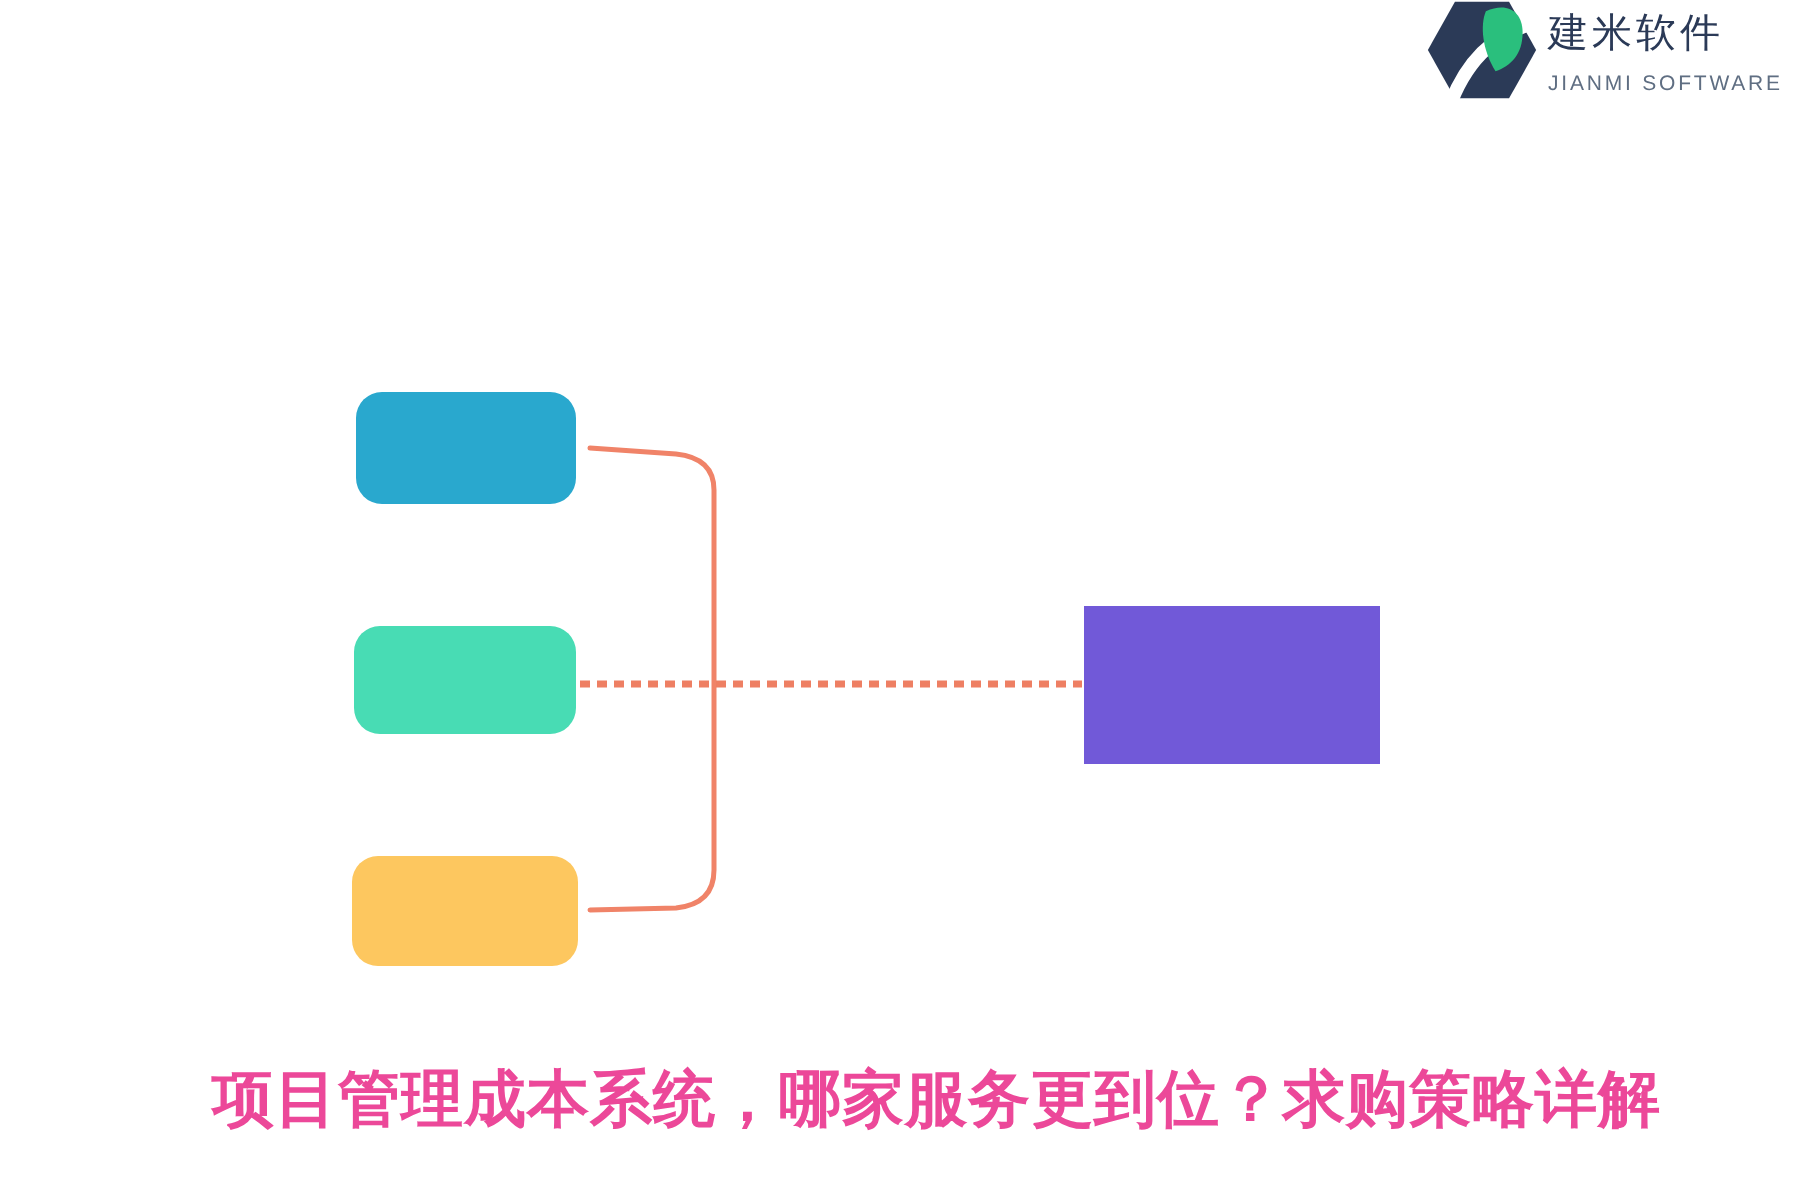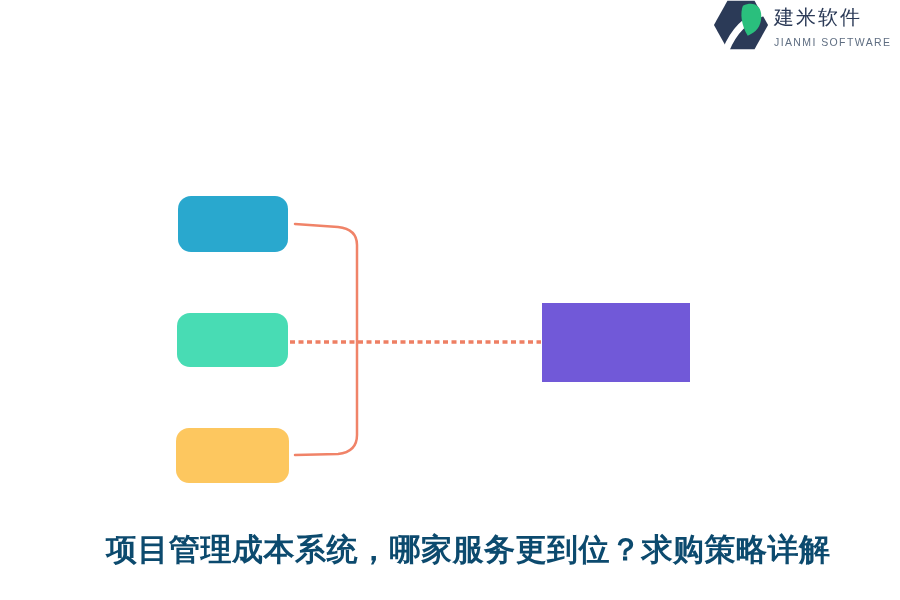--- a/index.html
+++ b/index.html
@@ -104,15 +104,15 @@
   <div class="node node-0 node-rounded" style="background: rgb(41, 168, 206);"></div>
   <div class="node node-1 node-rounded" style="background: rgb(72, 220, 180);"></div>
   <div class="node node-2 node-rounded" style="background: rgb(253, 199, 95);"></div>
   <div class="node node-3" style="background: rgb(113, 89, 216);"></div>
 
   <svg class="connectors" viewBox="0 0 900 600" xmlns="http://www.w3.org/2000/svg">
     <path d="M295,224 L338,227 Q357,229 357,245 L357,435 Q357,452 338,454 L295,455" fill="none" stroke-width="2.5" stroke-linecap="round" stroke="#f08368"></path>
     <line x1="290" y1="342" x2="541" y2="342" stroke-width="3.5" stroke-dasharray="5 3.5" stroke="#ee7f63"></line>
   </svg>
 
-  <div class="caption" style="color: #0c4a6e;">项目管理成本系统，哪家服务更到位？求购策略详解</div>
+  <div class="caption" style="color: #ec4899;">项目管理成本系统，哪家服务更到位？求购策略详解</div>
 
 </div>
 
 </body></html>

